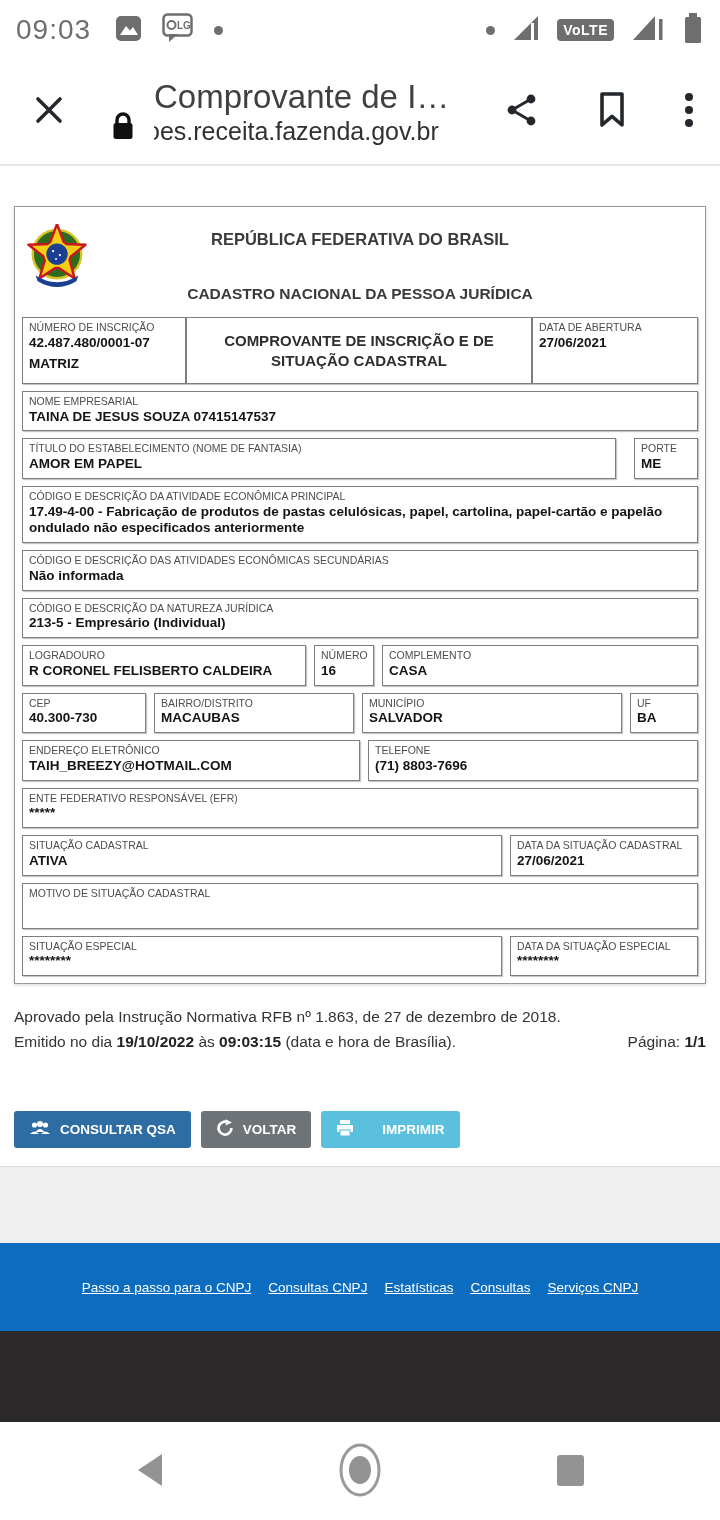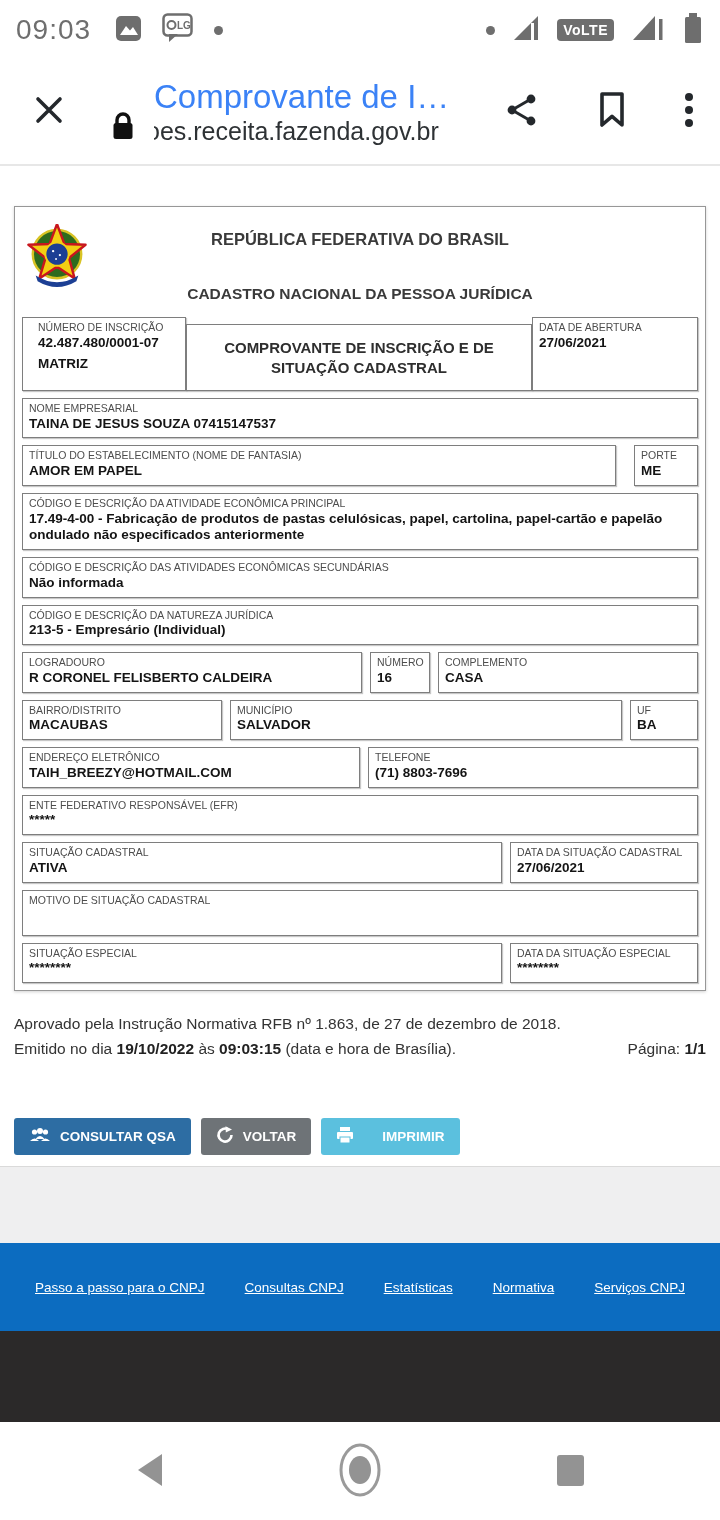--- a/index.html
+++ b/index.html
@@ -12,45 +12,45 @@
   .sb-left { display:flex; align-items:center; gap:20px; }
   .sb-right { margin-left:auto; display:flex; align-items:center; gap:18px; }
   .sb-dot { width:9px; height:9px; border-radius:50%; background:#6e6e6e; }
   .volte-badge { background:#6e6e6e; color:#fff; font-size:14px; font-weight:bold;
     padding:3px 6px; border-radius:4px; letter-spacing:.5px; }
 
   
   .toolbar { height:106px; border-bottom:2px solid #e7e7e7; display:flex; align-items:center;
     padding:0 26px 0 30px; background:#fff; }
   .tb-title-block { margin-left:18px; flex:1; min-width:0; overflow:hidden; }
-  .tb-title { font-size:33px; color:#3b82f6; white-space:nowrap; overflow:hidden; }
+  .tb-title { font-size:33px; color:#404040; white-space:nowrap; overflow:hidden; }
   .tb-url { font-size:25px; color:#2e3235; white-space:nowrap; margin-top:1px; margin-left:-8px; }
   .tb-icons { display:flex; align-items:center; gap:56px; margin-left:14px; }
   .lock-wrap { margin-left:42px; display:flex; align-items:flex-end; height:60px; }
 
   
   .page { height:1000px; overflow:hidden; background:#fff; }
   .doc-card { margin:40px 14px 0; border:1px solid #979797; box-shadow:0 1px 3px rgba(0,0,0,.18);
     padding:7px; background:#fff; }
   .doc-header { position:relative; min-height:96px; }
   .coat { position:absolute; left:4px; top:10px; }
   .doc-h1 { text-align:center; font-size:16.5px; font-weight:bold; color:#3a3a3a; padding-top:16px; }
   .doc-h2 { text-align:center; font-size:15.5px; font-weight:bold; color:#3a3a3a; padding-top:36px; }
 
   .frow { display:flex; gap:8px; margin-top:7px; }
   .frow.joined { gap:0; }
   .fbox { border:1px solid #7e7e7e; background:#fff; box-shadow:1px 1px 1px rgba(0,0,0,.22); }
   .fbox .lbl { font-size:10.5px; color:#4d4d4d; padding:3px 6px 1px; line-height:1.2; }
   .fbox .val { font-size:13.5px; font-weight:bold; color:#141414; padding:0 6px 5px; line-height:1.25; }
   .cert-box { flex:1; display:flex; align-items:center; justify-content:center; text-align:center;
-    font-size:15px; font-weight:bold; color:#2e2e2e; padding:13px 12px; line-height:1.3;margin-top:7px; }
+    font-size:15px; font-weight:bold; color:#2e2e2e; padding:13px 12px; line-height:1.3; }
   .grow { flex:1; }
-  .w-num { width:164px;padding-left:9px; } .w-abertura { width:166px; }
+  .w-num { width:164px; } .w-abertura { width:166px; }
   .w-porte { width:64px; margin-left:10px; }
-  .w-logr { width:340px; } .w-numero { width:60px; }
+  .w-logr { width:284px; } .w-numero { width:60px; }
   .w-cep { width:124px; } .w-bairro { width:200px; } .w-uf { width:68px; }
   .w-half { width:338px; }
   .w-sit { width:480px; }
   .motivo-box { min-height:46px; }
 
   
   .legal { margin:24px 14px 0; font-size:15.5px; color:#333; }
   .emitted { margin:7px 14px 0; font-size:15.5px; color:#333; display:flex; }
   .emitted b { color:#222;text-align:center; }
   .page-num { margin-left:auto; }
@@ -60,21 +60,21 @@
   .btn { display:inline-flex; align-items:center; gap:9px; border:none; border-radius:3px;
     height:37px; padding:0 15px; color:#fff; font-size:13.5px; font-weight:bold;
     font-family:"Liberation Sans", sans-serif; cursor:pointer; }
   .btn-qsa { background:#2d6da3; }
   .btn-voltar { background:#6e7377; }
   .btn-imprimir { background:#5bc0de;gap:28px; }
 
   
   .spacer-gray { height:77px; background:#efeff0; border-top:1px solid #dadada; }
   .footer-blue { height:88px; background:#0c6cc0; display:flex; align-items:center;
-    justify-content:center; gap:40px; }
+    justify-content:center; gap:17px; }
   .footer-blue a { color:#fff; font-size:13.5px; text-decoration:underline; white-space:nowrap; }
   .footer-dark { height:91px; background:#2b2929; }
 
   
   .navbar { height:96px; background:#fff; display:flex; align-items:center; justify-content:space-evenly; }
   .nav-btn { display:flex; align-items:center; justify-content:center; width:120px; height:70px; }
 </style>
 </head>
 <body>
 
@@ -242,20 +242,24 @@
         <div class="lbl">NÚMERO</div>
         <div class="val">16</div>
       </div>
       <div class="fbox grow">
         <div class="lbl">COMPLEMENTO</div>
         <div class="val">CASA</div>
       </div>
     </div>
 
     <div class="frow">
+      <div class="fbox w-cep">
+        <div class="lbl">CEP</div>
+        <div class="val">40.300-730</div>
+      </div>
       <div class="fbox w-bairro">
         <div class="lbl">BAIRRO/DISTRITO</div>
         <div class="val">MACAUBAS</div>
       </div>
       <div class="fbox grow">
         <div class="lbl">MUNICÍPIO</div>
         <div class="val">SALVADOR</div>
       </div>
       <div class="fbox w-uf">
         <div class="lbl">UF</div>
@@ -357,21 +361,21 @@
   </div>
 
 </div>
 
 <div class="spacer-gray"></div>
 
 <div class="footer-blue">
   <a href="#">Passo a passo para o CNPJ</a>
   <a href="#">Consultas CNPJ</a>
   <a href="#">Estatísticas</a>
-  <a href="#">Normativa</a>
+  <a href="#">Consultas</a>
   <a href="#">Serviços CNPJ</a>
 </div>
 
 <div class="footer-dark"></div>
 
 <div class="navbar">
   <span class="nav-btn">
     <svg width="24" height="32" viewBox="0 0 24 32">
         <polygon points="24,0 0,16 24,32" fill="#939393"></polygon>
       </svg>

